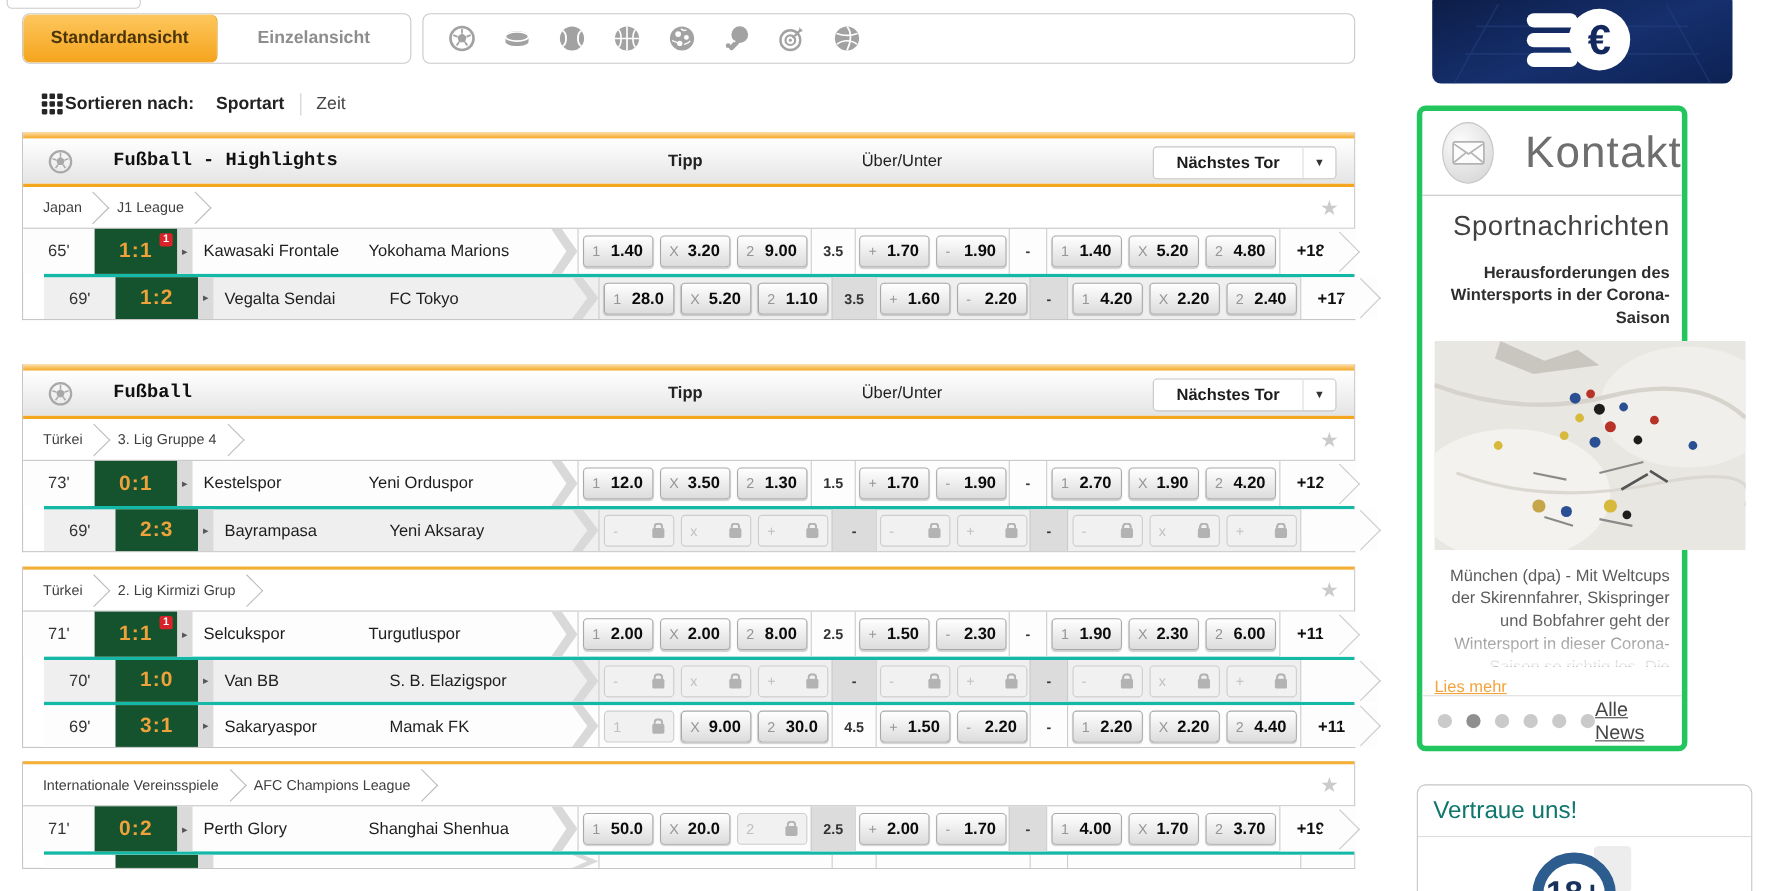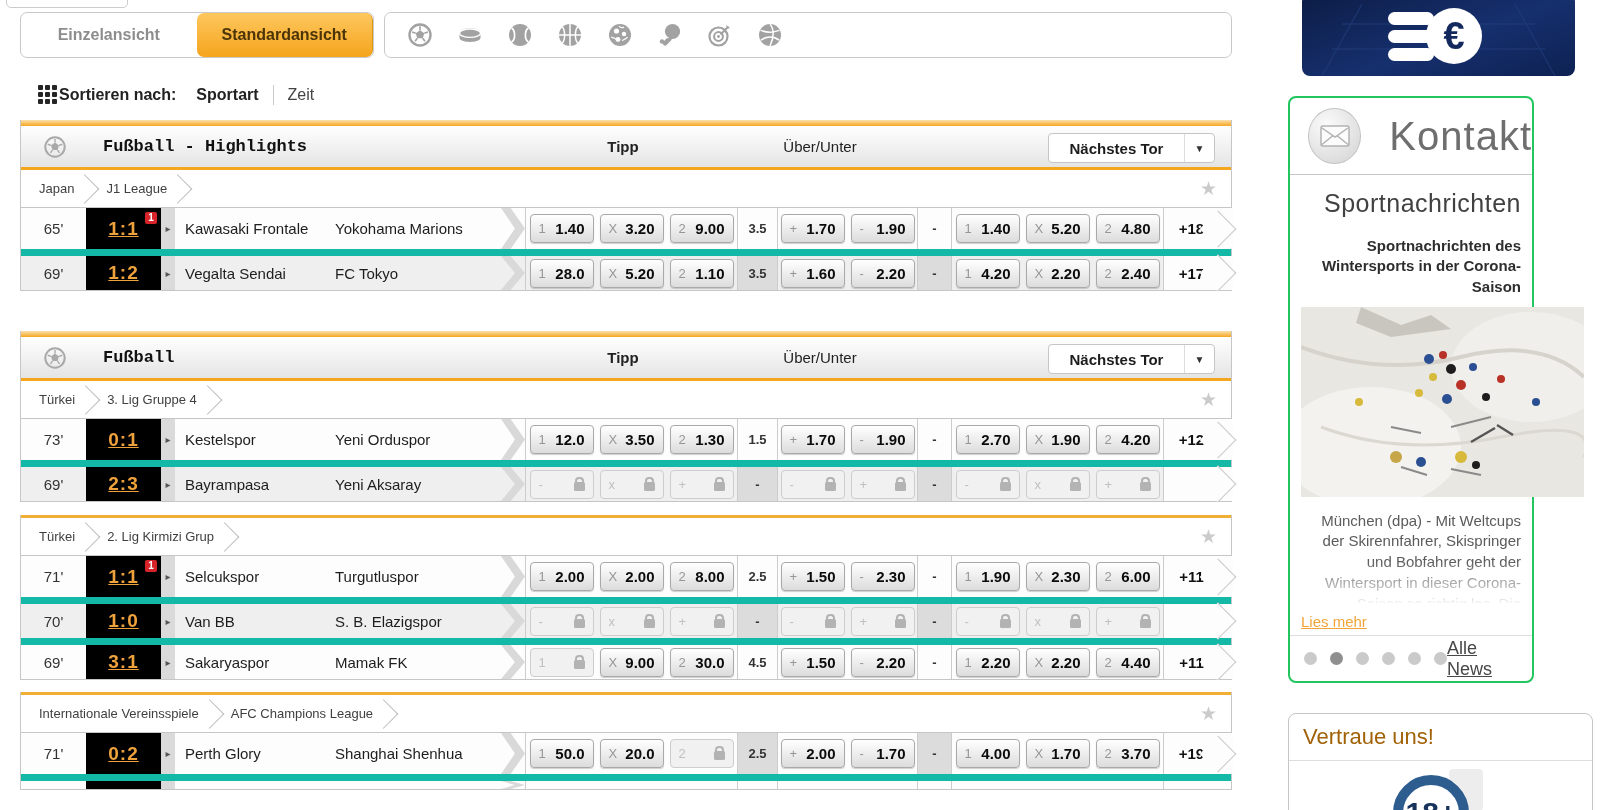--- a/index.html
+++ b/index.html
@@ -60,25 +60,25 @@
   .crumb-arrow { width:20px; height:38px; position:relative; }
   .crumb-arrow::before { content:''; position:absolute; left:-6px; top:50%;
     width:20px; height:20px; border-top:1px solid #bbb; border-right:1px solid #bbb;
     transform:translateY(-50%) rotate(45deg); }
   .crumb-star { position:absolute; right:14px; font-size:19px; color:#cbcbcb; cursor:pointer; }
 
   
   .row { display:grid; grid-template-columns:65px 75px 14px 350px 212px 40px 140px 34px 212px 70px;
     height:41px; background:#fdfdfd; }
   .row.alt { background:#efefef; }
-  .row + .row { border-top:7px solid #14b8a6; }
+  .row + .row { border-top:3px solid #14b8a6;margin-left:19px; }
   .cell { display:flex; align-items:center; justify-content:center; }
   .time { font-size:15px; color:#333; }
-  .score { background:#000000; color:#efa23b; font-weight:bold; font-size:19px;
-    letter-spacing:1px; position:relative;text-decoration:underline; }
+  .score { background:#14532d; color:#efa23b; font-weight:bold; font-size:19px;
+    letter-spacing:1px; position:relative; }
   .badge { position:absolute; top:4px; right:4px; width:12px; height:12px; background:#d8232a;
     color:#fff; font-size:10px; line-height:12px; text-align:center; border-radius:2px;
     font-weight:bold; letter-spacing:0; }
   .rarrow { background:#dadada; color:#555; font-size:10px; cursor:pointer; }
   .teams { justify-content:flex-start; padding-left:10px; position:relative; cursor:pointer; }
   .home { width:150px; font-size:15px; color:#1d1d1d; white-space:nowrap; }
   .away { font-size:15px; color:#1d1d1d; white-space:nowrap; }
   .tchev { position:absolute; right:0; top:0; width:24px; height:100%; background:#d9d9d9;
     clip-path:polygon(0 0,40% 0,100% 50%,40% 100%,0 100%,58% 50%); }
   .odds { gap:6px; }
@@ -103,21 +103,21 @@
     transform:translateY(-50%) rotate(45deg); border-top:1px solid #c9c9c9;
     border-right:1px solid #c9c9c9; background:inherit; }
   .row.partial { height:15px; overflow:hidden; }
 
   
   .sidebar { position:absolute; left:1288px; top:0; width:305px; height:810px; }
   .banner { position:absolute; left:14px; top:-6px; width:273px; height:82px;
     border-radius:8px; background:linear-gradient(160deg,#0c1c45,#16306e 55%,#0d2152);
     overflow:hidden; cursor:pointer; }
   .news-wrap { position:absolute; left:0; top:96px; width:246px; height:587px;
-    border:2px solid #22c55e; border-radius:8px; background:#fff; }
+    border:5px solid #22c55e; border-radius:8px; background:#fff; }
   .kontakt { height:77px; border-bottom:1px solid #c6c6c6; display:flex; align-items:center;
     padding-left:18px; cursor:pointer; }
   .kontakt-circle { width:56px; height:56px; border-radius:50%;
     background:radial-gradient(circle at 35% 30%,#fbfbfb,#d2d2d2); border:1px solid #c3c3c3;
     display:flex; align-items:center; justify-content:center; }
   .kontakt-label { margin-left:28px; font-size:40px; font-weight:300; color:#6e6e6e;
     letter-spacing:1px; }
   .news-body { padding:14px 11px 0 11px;text-align:right; }
   .news-heading { font-size:25px; font-weight:300; color:#414141; letter-spacing:.5px; }
   .news-title { margin-top:18px; font-size:15px; font-weight:bold; color:#2e2e2e;
@@ -132,40 +132,40 @@
   .news-footer { position:absolute; bottom:0; left:0; width:100%; height:46px;
     border-top:1px solid #ddd; display:flex; align-items:center; justify-content:space-between;
     padding:0 14px; }
   .dots { display:flex; gap:13px; }
   .dot { width:13px; height:13px; border-radius:50%; background:#cacaca; cursor:pointer; }
   .dot.active { background:#8f8f8f; }
   .all-news { font-size:18px; color:#474747; text-decoration:underline; cursor:pointer; }
 
   .trust-wrap { position:absolute; left:0; top:713px; width:305px; height:150px;
     border:1px solid #c6c6c6; border-radius:8px; background:#fff; overflow:hidden; }
-  .trust-title { font-size:22px; font-weight:300; color:#a16207; padding:10px 0 10px 14px;
+  .trust-title { font-size:22px; font-weight:300; color:#0f766e; padding:10px 0 10px 14px;
     border-bottom:1px solid #ddd; }
   .trust-badge-zone { position:relative; height:100px; }
   .doc-ghost { position:absolute; left:160px; top:8px; width:34px; height:42px;
     background:#ededed; border-radius:4px; }
   .age-ring { position:absolute; left:104px; top:14px; width:76px; height:76px;
     border:10px solid #2d5d8f; border-radius:50%; background:#fff; display:flex;
     align-items:center; justify-content:center; font-size:30px; font-weight:bold;
     color:#17335c; }
 </style>
 </head>
 <body>
 
 <div class="stub"></div>
 
 <div class="main">
   <div class="topbar">
     <div class="view-tabs">
+      <div class="vtab active">Standardansicht</div>
       <div class="vtab inactive">Einzelansicht</div>
-      <div class="vtab active">Standardansicht</div>
     </div>
     <div class="sport-bar">
       <span class="sport-ico">
         <svg viewBox="0 0 26 26">
             <circle cx="13" cy="13" r="10.5" fill="none" stroke="#a2a2a2" stroke-width="2.4"></circle>
             <path d="M13 8.2l4.3 3.1-1.6 5h-5.4l-1.6-5z" fill="#a2a2a2"></path>
             <path d="M13 8.2V4.2M17.3 11.3l3.6-1.3M15.7 16.3l2.2 3M10.3 16.3l-2.2 3M8.7 11.3L5.1 10" stroke="#a2a2a2" stroke-width="1.6" fill="none"></path>
           </svg>
         </span>
       <span class="sport-ico">
@@ -800,21 +800,21 @@
       <span class="kontakt-circle">
         <svg width="30" height="22" viewBox="0 0 30 22">
             <rect x="1" y="1" width="28" height="20" rx="2" fill="#fcfcfc" stroke="#b2b2b2" stroke-width="1.5"></rect>
             <path d="M2 3l13 9L28 3M2 19.5l10.5-8.5M28 19.5L17.5 11" stroke="#b2b2b2" stroke-width="1.5" fill="none"></path>
           </svg>
       </span>
       <span class="kontakt-label">Kontakt</span>
     </div>
     <div class="news-body">
       <div class="news-heading">Sportnachrichten</div>
-      <div class="news-title">Sportnachrichten des Wintersports in der Corona-Saison</div>
+      <div class="news-title">Herausforderungen des Wintersports in der Corona-Saison</div>
       <svg class="news-img" viewBox="0 0 283 190" preserveAspectRatio="none">
         <rect width="283" height="190" fill="#e9e7e2"></rect>
         <ellipse cx="70" cy="140" rx="90" ry="60" fill="#f3f2ef"></ellipse>
         <ellipse cx="230" cy="60" rx="80" ry="55" fill="#f0efeb"></ellipse>
         <path d="M0 40 Q80 70 160 50 T283 70" stroke="#d6d3cc" stroke-width="4" fill="none"></path>
         <path d="M20 120 Q100 150 200 130 T283 150" stroke="#dbd8d2" stroke-width="3" fill="none"></path>
         <path d="M60 0l40 18 30-10 20 14-60 8-35-14z" fill="#c9c6c0"></path>
         <g>
           <circle cx="128" cy="52" r="5" fill="#2a4f92"></circle>
             <circle cx="142" cy="48" r="4" fill="#b83227"></circle>

